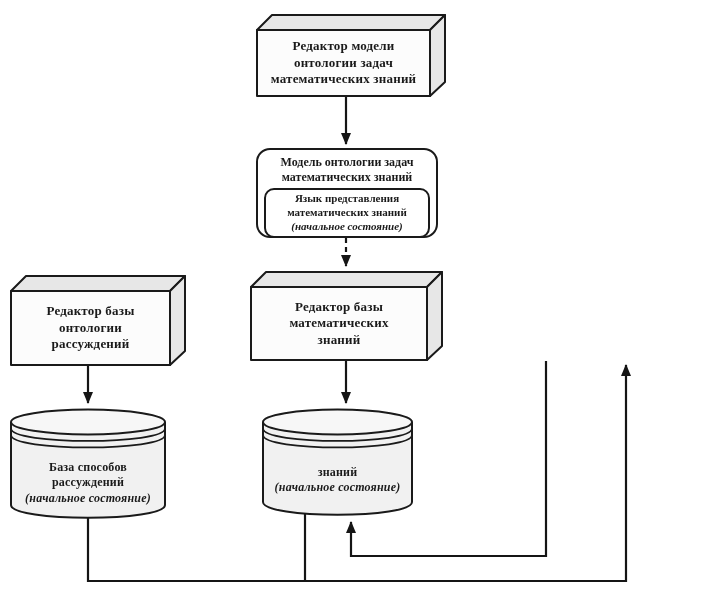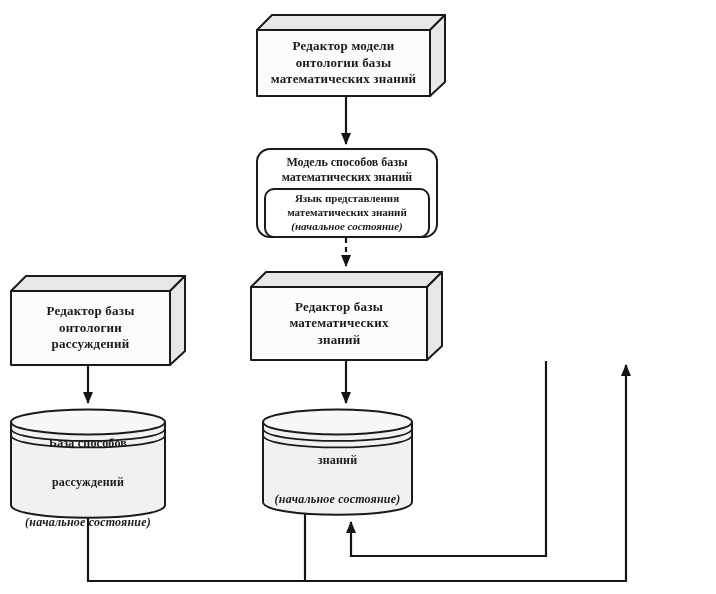--- a/index.html
+++ b/index.html
@@ -11,21 +11,21 @@
   .connectors { position:absolute; left:0; top:0; width:716px; height:594px; }
   .node { position:absolute; }
   .box3d svg.shape { position:absolute; left:0; top:0; }
   .face-side  { fill:#e7e7e7; stroke:#1a1a1a; stroke-width:2; stroke-linejoin:round; }
   .face-front { fill:#fcfcfc; stroke:#1a1a1a; stroke-width:2; stroke-linejoin:round; }
   .label {
     position:absolute; display:flex; flex-direction:column;
     align-items:center; justify-content:center; text-align:center;
     font-weight:bold; line-height:1.28; letter-spacing:0.2px;border-radius:20px;
   }
-  .fs12 { font-size:12px;gap:24px; }
+  .fs12 { font-size:12px; }
   .fs13 { font-size:13px; }
   .fs14 { font-size:14px; }
   .rounded {
     border:2.5px solid #1a1a1a; border-radius:14px; background:#ffffff;
     text-align:center; font-weight:bold; font-size:12px; line-height:1.25;
     padding-top:5px;
   }
   .rounded .inner {
     border:2px solid #1a1a1a; border-radius:10px; margin:3px 6px 0;
     font-size:11px; line-height:1.25; padding:2px 1px 3px;
@@ -59,27 +59,27 @@
   </svg>
 
   <div class="node box3d" style="left:256px;top:14px;width:190px;height:83px;">
     <svg class="shape" width="190" height="83" viewBox="0 0 190 83">
       <polygon class="face-side" points="1,16 16,1 189,1 174,16"></polygon>
       <polygon class="face-side" points="174,16 189,1 189,68 174,82"></polygon>
       <rect class="face-front" x="1" y="16" width="173" height="66"></rect>
     </svg>
     <div class="label fs13" style="left:1px;top:16px;width:173px;height:66px;">
       <div>Редактор модели</div>
-      <div>онтологии базы</div>
+      <div>онтологии задач</div>
       <div>математических знаний</div>
     </div>
   </div>
 
   <div class="node rounded" style="left:256px;top:148px;width:182px;height:90px;">
-    <div>Модель способов базы</div>
+    <div>Модель онтологии задач</div>
     <div>математических знаний</div>
     <div class="inner">
       <div>Язык представления</div>
       <div>математических знаний</div>
       <div class="state">(начальное состояние)</div>
     </div>
   </div>
 
   <div class="node box3d" style="left:10px;top:275px;width:176px;height:91px;">
     <svg class="shape" width="176" height="91" viewBox="0 0 176 91">

